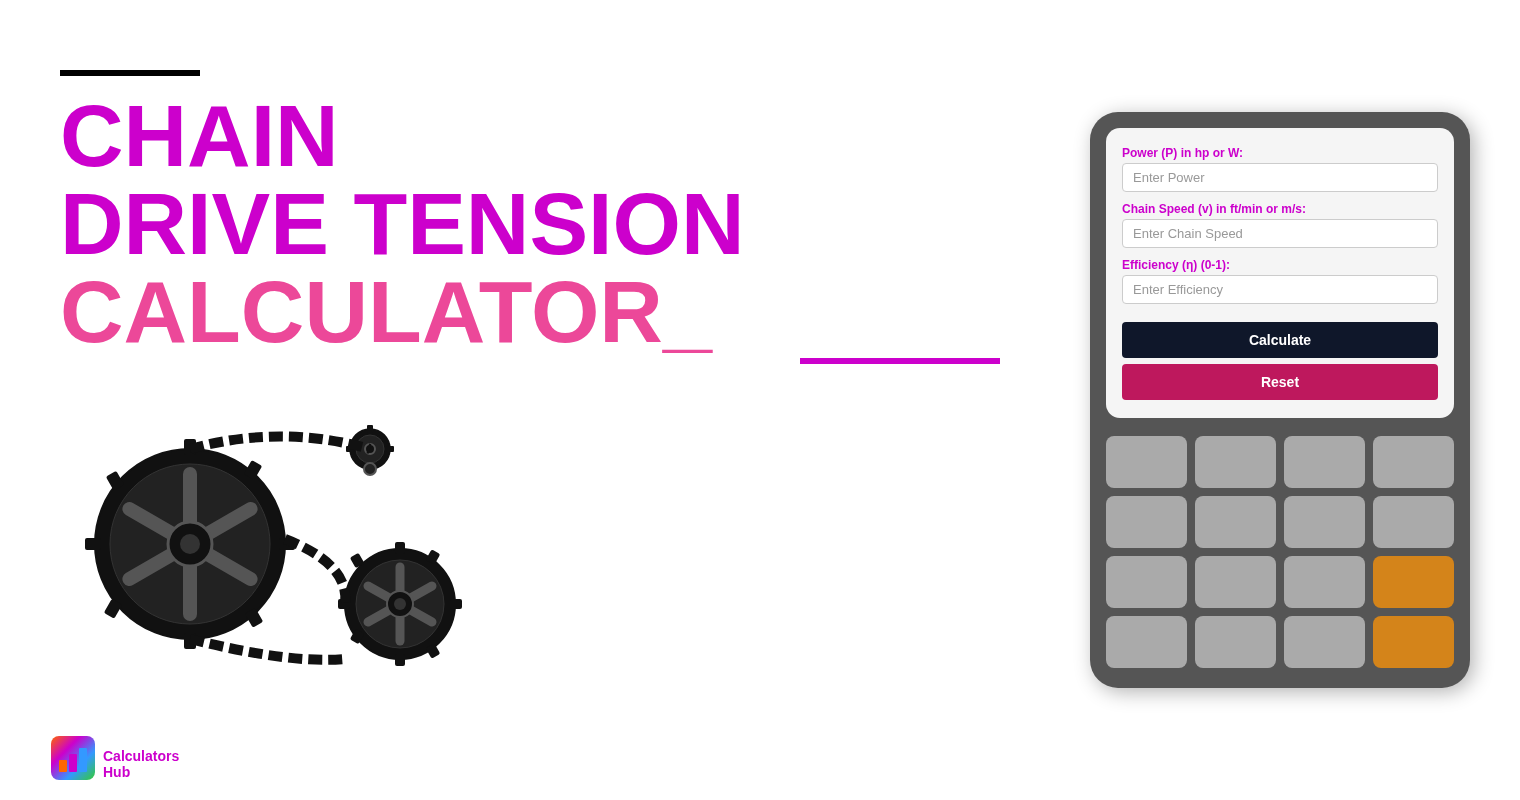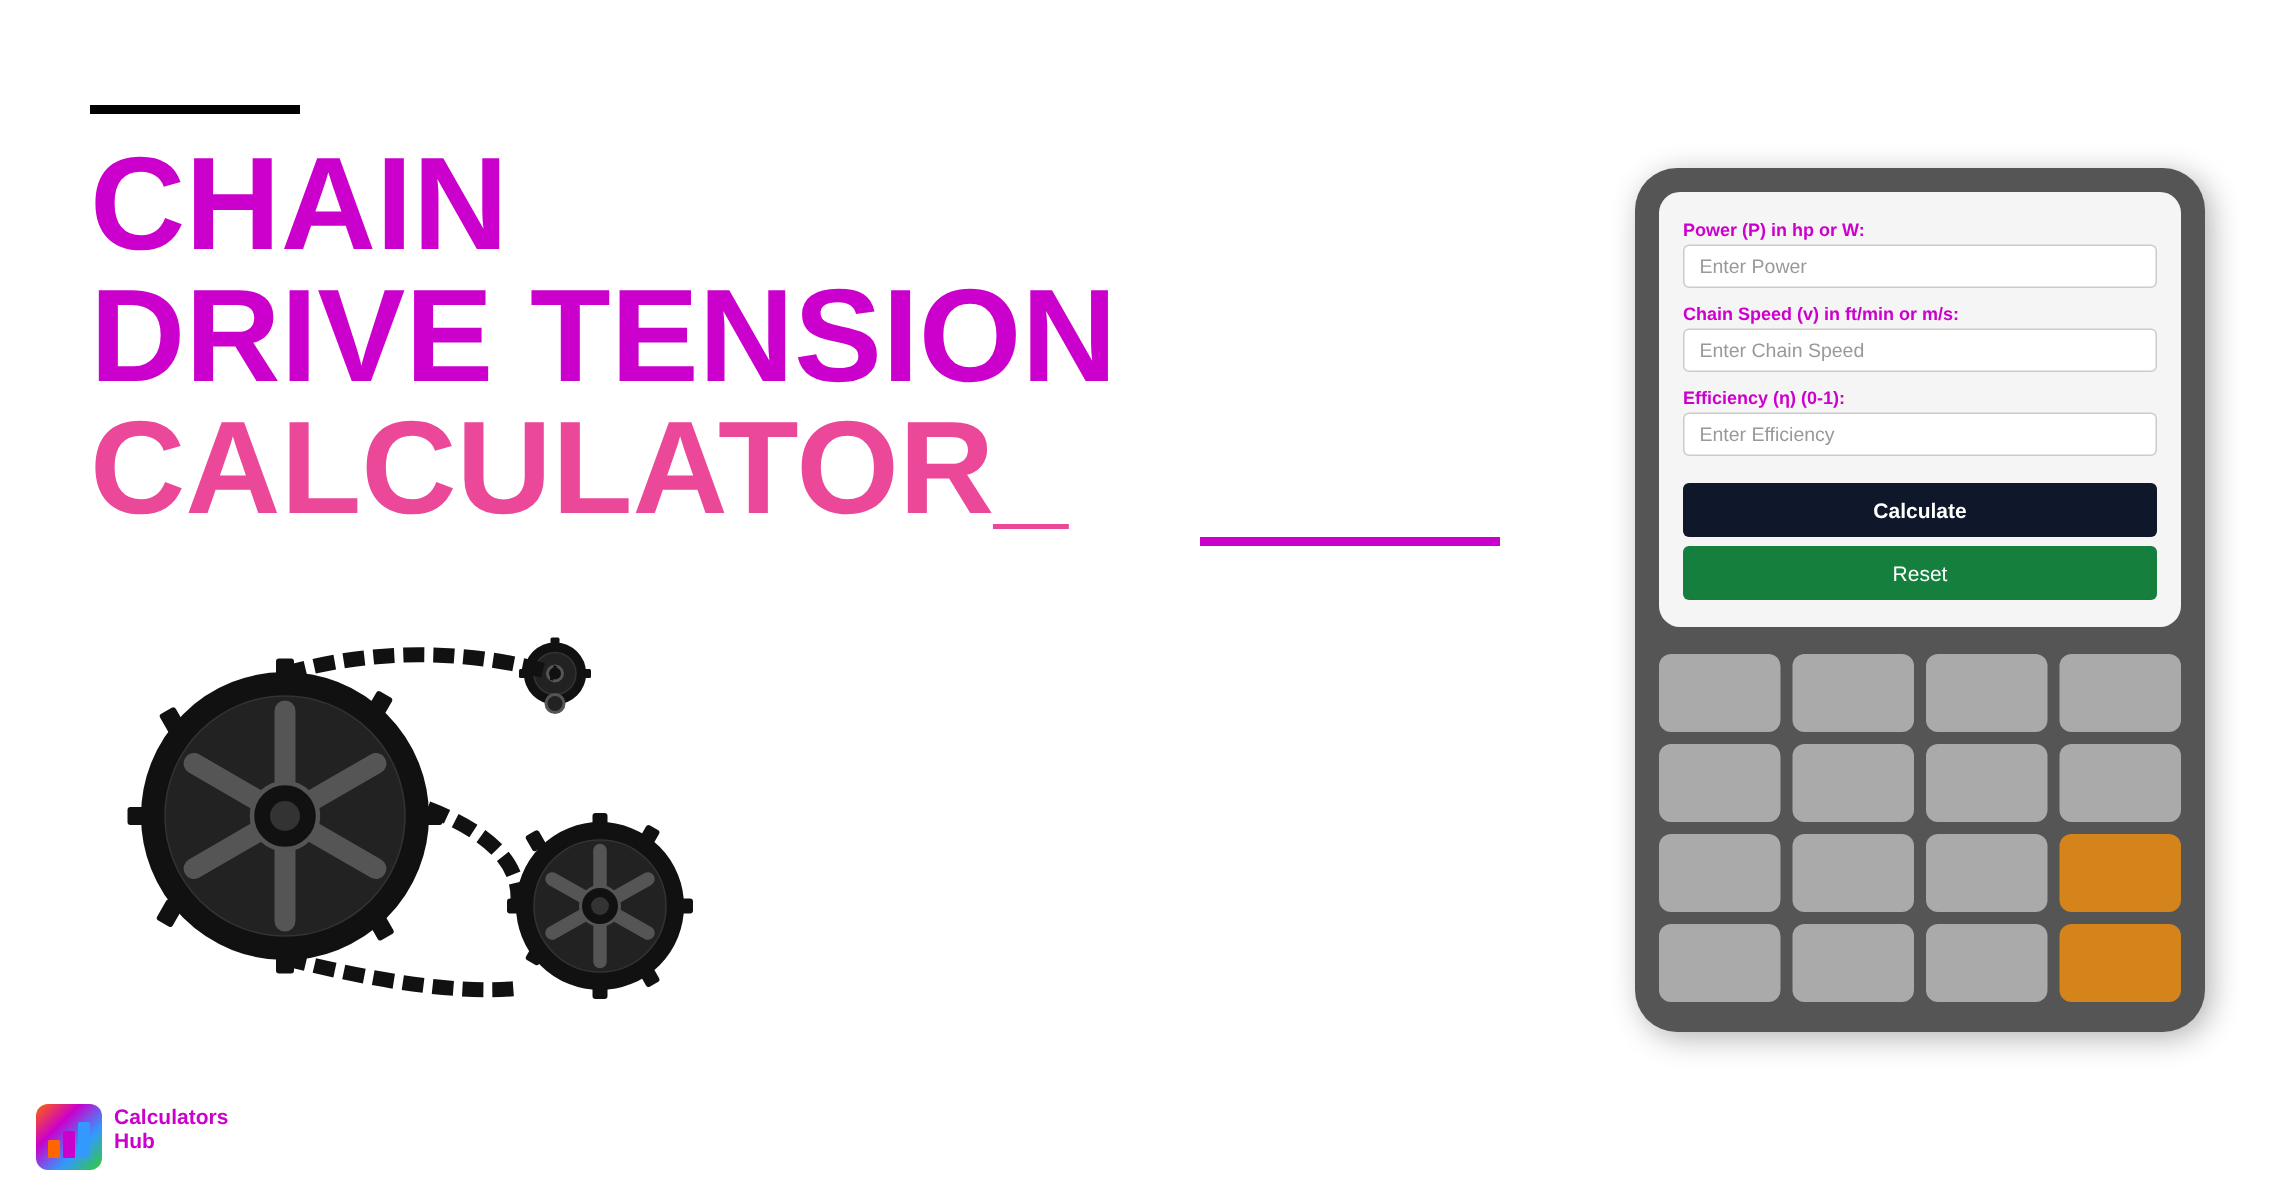--- a/index.html
+++ b/index.html
@@ -66,23 +66,23 @@
       margin-top: 20px;
       position: relative;
       height: 300px;
       width: 480px;
     }
 
     
     .logo {
       position: absolute;
       bottom: 20px;
-      left: 24px;
-      display: flex;
-      align-items: flex-start;
+      left: 51px;
+      display: flex;
+      align-items: flex-end;
       gap: 8px;
     }
 
     .logo-icon {
       width: 44px;
       height: 44px;
       background: linear-gradient(135deg, #ff6600, #cc00cc, #3399ff, #33cc33);
       border-radius: 8px;
       display: flex;
       align-items: center;
@@ -171,26 +171,26 @@
       font-size: 14px;
       font-weight: bold;
       cursor: pointer;
       margin-top: 8px;
       margin-bottom: 6px;
     }
 
     .btn-reset {
       width: 100%;
       padding: 10px;
-      background: #15803d;
+      background: #be185d;
       color: white;
       border: none;
       border-radius: 4px;
       font-size: 14px;
-      font-weight: normal;
+      font-weight: bold;
       cursor: pointer;
       margin-bottom: 0;
     }
 
     .result-label {
       font-size: 12px;
       color: #cc00cc;
       font-weight: 600;
       margin-bottom: 2px;
       display: block;

